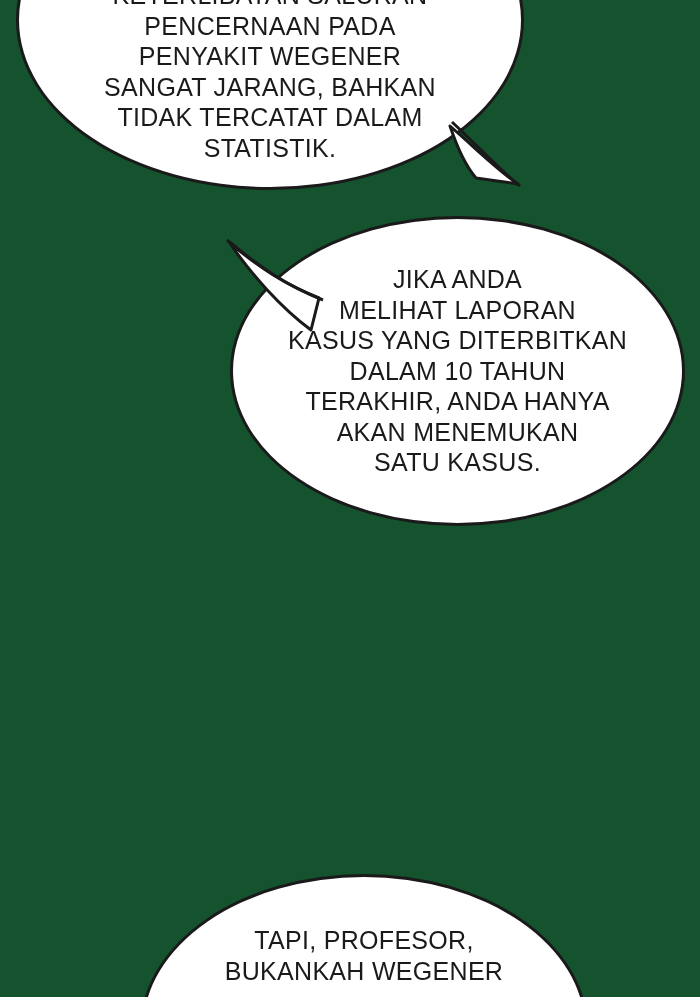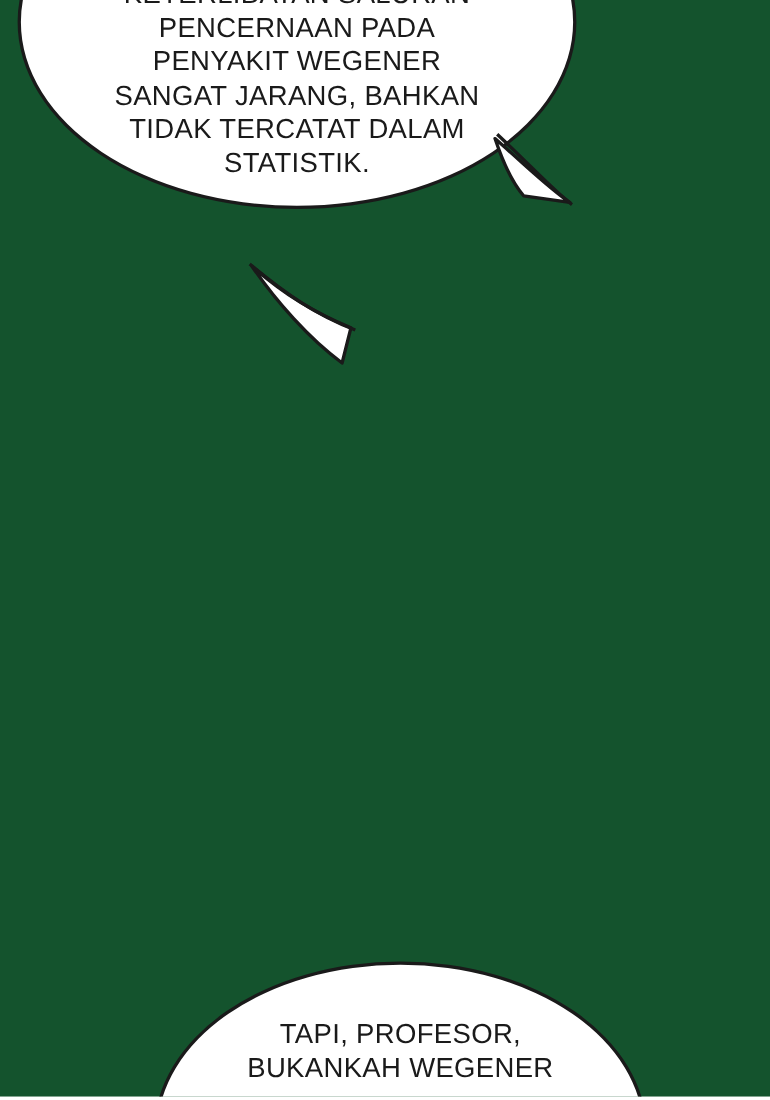--- a/index.html
+++ b/index.html
@@ -108,20 +108,29 @@
 PENYAKIT WEGENER
 SANGAT JARANG, BAHKAN
 TIDAK TERCATAT DALAM
 STATISTIK.</div>
   </div>
   <svg class="tail-top" viewBox="0 0 110 100">
     <path d="M4,6 C38,36 54,52 72,64 L30,58 C18,44 10,24 4,6 Z" fill="#ffffff" stroke="#1a1a1a" stroke-width="3" stroke-linejoin="round"></path>
     <path d="M6,2 C40,34 56,52 74,66" fill="none" stroke="#1a1a1a" stroke-width="3"></path>
   </svg>
 
+  <div class="balloon" id="balloon-mid">
+    <div class="btext">JIKA ANDA
+MELIHAT LAPORAN
+KASUS YANG DITERBITKAN
+DALAM 10 TAHUN
+TERAKHIR, ANDA HANYA
+AKAN MENEMUKAN
+SATU KASUS.</div>
+  </div>
   <svg class="tail-mid" viewBox="0 0 130 110">
     <path d="M14,4 C44,30 70,46 104,60 L96,92 C66,70 36,36 14,4 Z" fill="#ffffff" stroke="#1a1a1a" stroke-width="3" stroke-linejoin="round"></path>
     <path d="M12,2 C46,30 72,48 108,62" fill="none" stroke="#1a1a1a" stroke-width="3"></path>
   </svg>
 
   <div class="balloon" id="balloon-bottom">
     <div class="btext">TAPI, PROFESOR,
 BUKANKAH WEGENER</div>
   </div>
 

